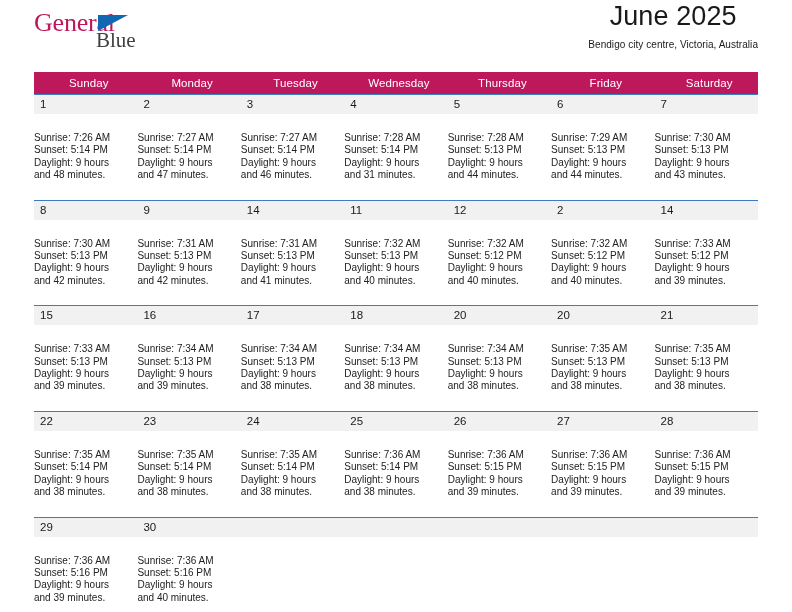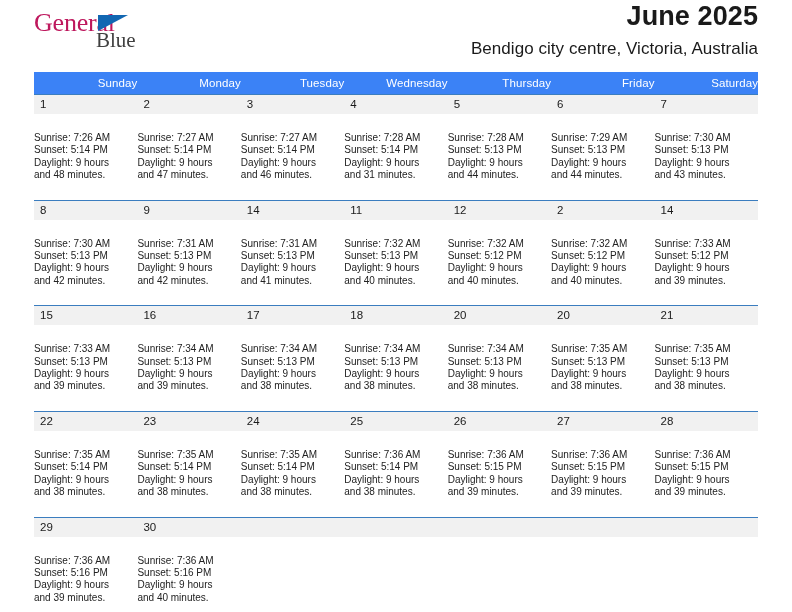--- a/index.html
+++ b/index.html
@@ -62,48 +62,49 @@
   }
 
   .title-block {
     position: absolute;
     right: 0;
     top: 0;
     text-align: right;
   }
   .cal-title {
     font-size: 27px;
-    font-weight: bold;
+    font-weight: normal;
     color: #1a1a1a;
     line-height: 1.2;
     margin: 0;
     letter-spacing: 0.1px;
+    text-align: center;
   }
   .cal-subtitle {
-    font-size: 17px;
+    font-size: 10px;
     color: #1a1a1a;
     margin-top: 7px;
     letter-spacing: 0.05px;
   }
 
   
   .calendar {
     margin: 0 34px;
     border-collapse: collapse;
     width: 724px;
     table-layout: fixed;
   }
   .calendar col { width: 103.42px; }
 
   .calendar thead th {
-    background: #3b82f6;
+    background: #be185d;
     color: #ffffff;
     font-size: 11.5px;
     font-weight: normal;
-    text-align: right;
+    text-align: center;
     padding: 5px 0 5px 6px;
     height: 21px;
     letter-spacing: 0.1px;
   }
 
   .calendar tbody td {
     vertical-align: top;
     padding: 0;
     border-top: 1.3px solid #3b7dbf;
     background: #ffffff;

